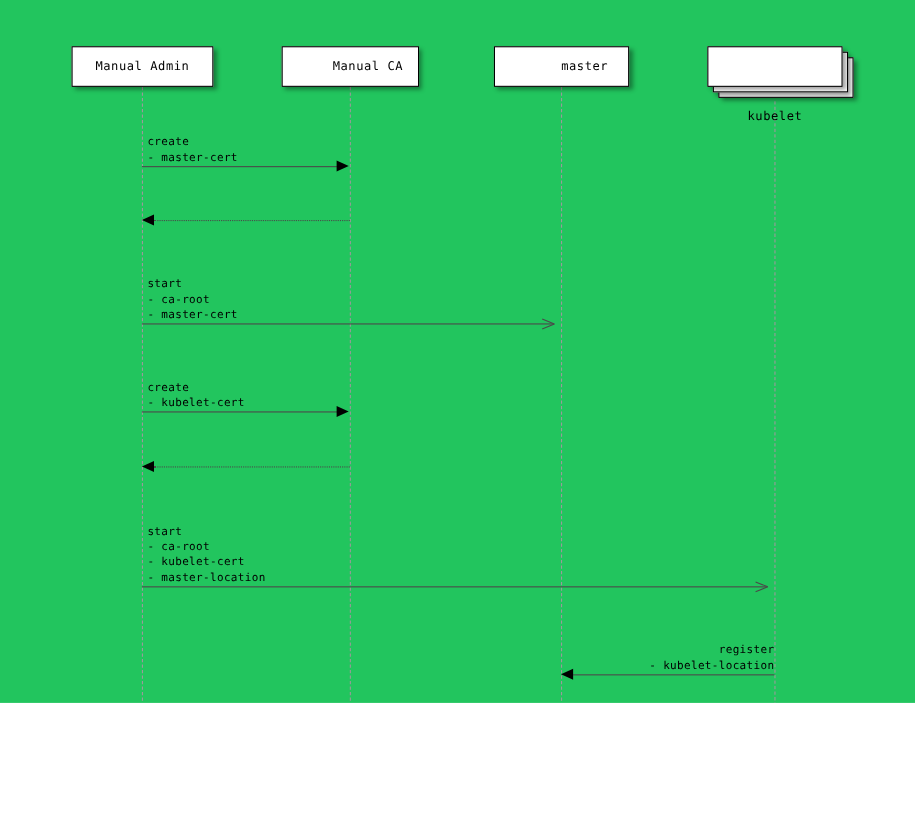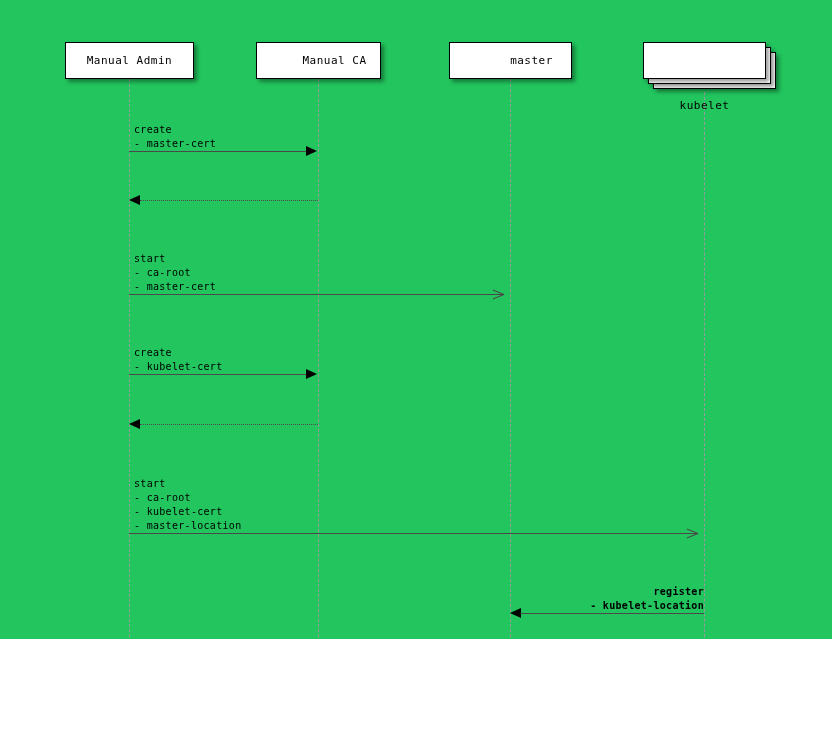--- a/index.html
+++ b/index.html
@@ -113,21 +113,20 @@
   .msg-label {
     position: absolute;
     font-size: 10px;
     line-height: 14px;
     color: #000000;
     white-space: pre;
     letter-spacing: 0.3px;
   }
   .msg-label.right-align {
     text-align: right;
-    font-weight: bold;
   }
 </style>
 </head>
 <body>
 
 <div id="canvas">
 
   <div class="lifeline" style="left:129px; top:79px; height:648px;"></div>
   <div class="lifeline" style="left:318px; top:79px; height:648px;"></div>
   <div class="lifeline" style="left:510px; top:79px; height:648px;"></div>

